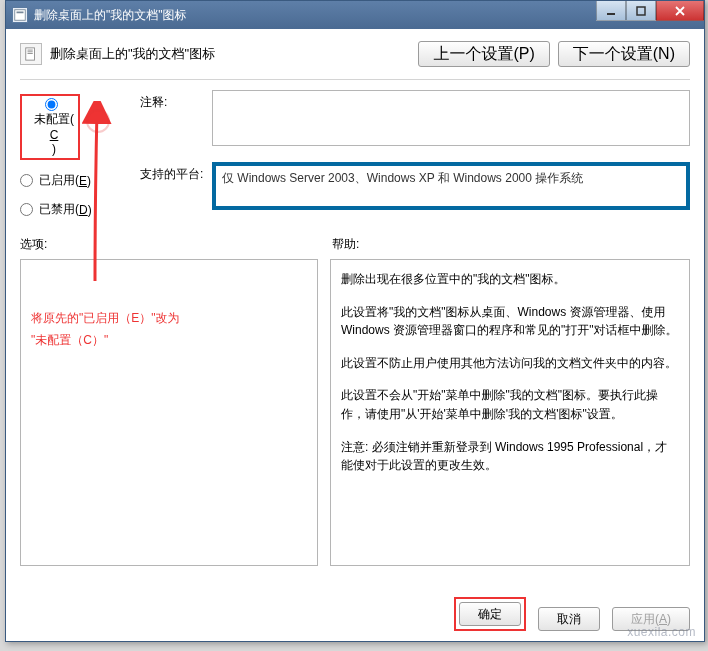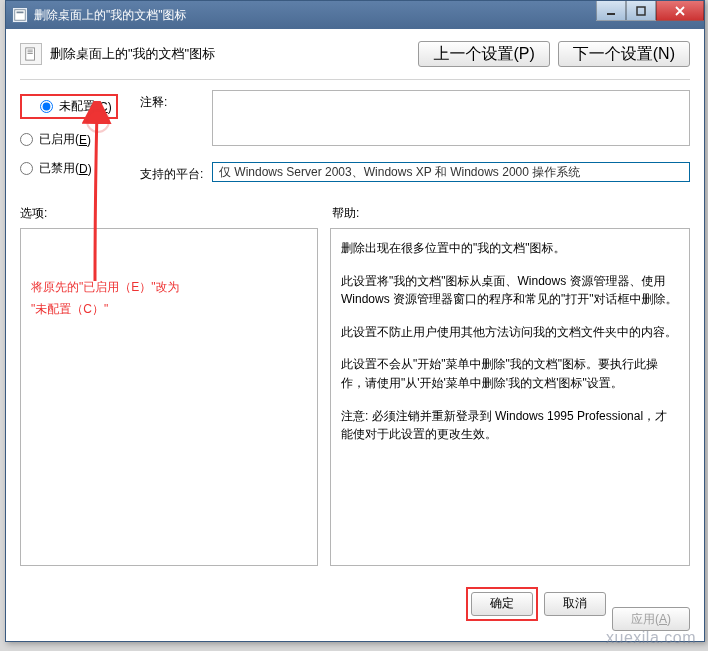--- a/index.html
+++ b/index.html
@@ -20,41 +20,41 @@
   .header-row .doc-icon svg { width: 14px; height: 14px; }
   .header-row .label { font-size: 13px; }
   .header-row .spacer { flex: 1; }
   .navbtn { height: 26px; padding: 0 14px; margin-left: 8px; background: linear-gradient(#fefefe,#e5e5e5); border: 1px solid #9b9b9b; border-radius: 3px; font-size: 16px; cursor: pointer; }
   .hr { border: none; border-top: 1px solid #d4d4d4; margin: 0 0 10px 0; }
   .config-row { display: flex; }
   .radios { width: 120px; padding-top: 4px; }
   .radio { display: flex; align-items: center; margin-bottom: 12px; font-size: 12px; cursor: pointer; }
   .radio input { margin-right: 6px; }
   .radio .ul { text-decoration: underline; }
-  .radio-box-highlight { border: 2px solid #e33; padding: 2px 4px 2px 18px; display: inline-flex; align-items: center; }
+  .radio-box-highlight { border: 2px solid #e33; padding: 2px 4px 2px 12px; display: inline-flex; align-items: center; flex-direction: column; }
   .fields { flex: 1; }
   .field { display: flex; margin-bottom: 16px; }
   .field-label { width: 72px; padding-top: 4px; text-align: left; }
   .comment-box { flex: 1; height: 56px; border: 1px solid #b5b5b5; background: #fff; padding: 4px; resize: none; }
-  .platform-box { flex: 1; height: 20px; border: 1px solid #0369a1; background: #fff; padding: 4px 6px; color: #333; font-size: 12px; display: flex; align-items: center; }
+  .platform-box { flex: 1; height: 48px; border: 4px solid #0369a1; background: #fff; padding: 4px 6px; color: #333; font-size: 12px; display: flex; align-items: flex-start; }
   .mid-row { display: flex; margin-top: 6px; }
   .mid-row .lbl { font-size: 12px; }
   .mid-row .left { width: 312px; }
   .panels { display: flex; gap: 12px; margin-top: 6px; flex: 1; min-height: 0; }
   .panel { border: 1px solid #b5b5b5; background: #fff; padding: 10px; overflow: auto; }
   .panel.left { width: 298px; }
   .panel.right { flex: 1; }
   .annotation { color: #e33; font-size: 14px; line-height: 1.8; margin-top: 38px; }
   .help p { margin-bottom: 14px; line-height: 1.55; font-size: 12px; }
-  .footer { display: flex; justify-content: flex-end; align-items: center; padding-top: 10px; gap: 6px; }
+  .footer { display: flex; justify-content: flex-end; align-items: flex-end; padding-top: 10px; gap: 12px; }
   .btn { height: 24px; padding: 0 18px; background: linear-gradient(#fefefe,#e5e5e5); border: 1px solid #9b9b9b; border-radius: 3px; font-size: 12px; cursor: pointer; }
   .btn.disabled { color: #a0a0a0; cursor: default; margin-top: 31px; }
   .btn-highlight { border: 2px solid #e33; padding: 3px; display: inline-block; }
   .arrow-svg { position: absolute; left: 49px; top: 100px; pointer-events: none; }
-  .watermark { position: absolute; right: 12px; bottom: 4px; font-size: 16px; color: rgba(120,130,150,.55); letter-spacing: .5px; }
+  .watermark { position: absolute; right: 12px; bottom: 12px; font-size: 12px; color: rgba(120,130,150,.55); letter-spacing: .5px; }
   .click-circle { position: absolute; left: 80px; top: 108px; width: 24px; height: 24px; border: 2px solid rgba(227,51,51,.25); border-radius: 50%; pointer-events: none; }
 </style>
 </head>
 <body>
 
 <div class="window">
   <div class="titlebar">
     <span class="icon">
       <svg viewBox="0 0 16 16">
           <rect x="2" y="2" width="12" height="12" fill="#fff" stroke="#789" stroke-width="1"></rect>

